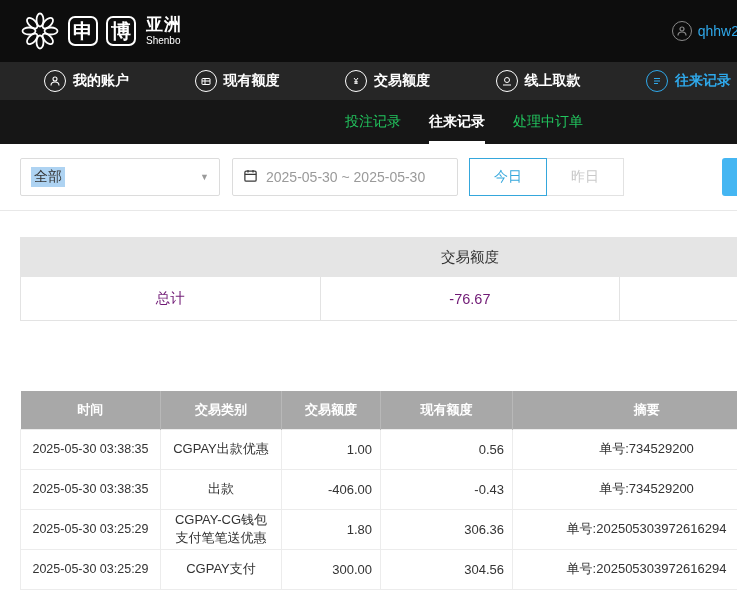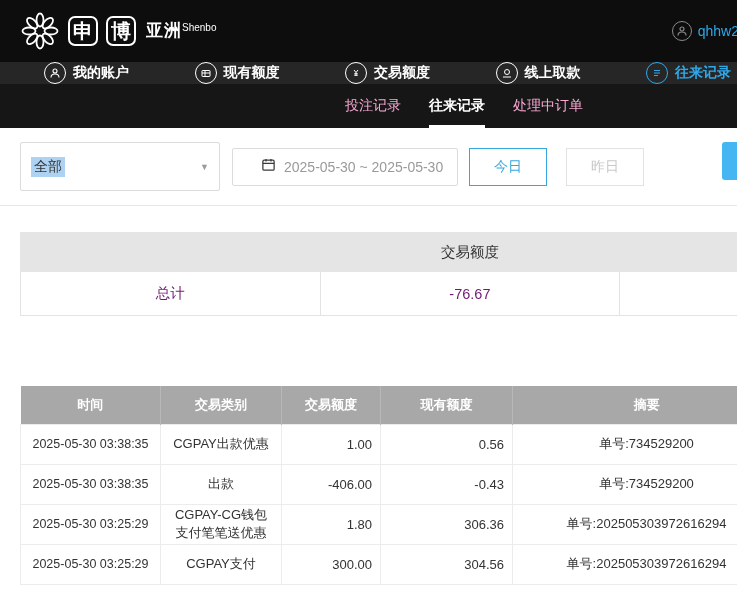--- a/index.html
+++ b/index.html
@@ -5,46 +5,46 @@
   * { box-sizing: border-box; margin: 0; padding: 0; }
   html,body { background:#fff; }
   body { font-family: "Liberation Sans", "DejaVu Sans", sans-serif; }
   .page { width:737px; height:592px; overflow:hidden; position:relative; background:#fff; }
 
   
   .topbar { height:62px; background:#0d0d0d; display:flex; align-items:center; justify-content:space-between; padding:0 2px 0 20px; }
   .brand { display:flex; align-items:center; gap:8px; }
   .flower { display:flex; align-items:center; }
   .char-box { border:2px solid #fff; border-radius:7px; color:#fff; font-size:20px; font-weight:bold; width:30px; height:30px; display:flex; align-items:center; justify-content:center; }
-  .brand-text { display:flex; flex-direction:row; line-height:1.1; margin-left:2px; }
+  .brand-text { display:flex; flex-direction:column; line-height:1.1; margin-left:2px; }
   .brand-cn { color:#fff; font-size:17px; font-weight:bold; letter-spacing:1px; }
   .brand-en { color:#fff; font-size:10px; }
   .user { display:flex; align-items:center; gap:6px; color:#2fa8ea; font-size:14px; margin-right:-4px; cursor:pointer; }
   .user .avatar { width:20px; height:20px; border:1.5px solid #8a8a8a; border-radius:50%; color:#8a8a8a; display:flex; align-items:center; justify-content:center; }
 
   
-  .mainnav { height:22px; background:#262626; display:flex; align-items:center; justify-content:space-between; padding:0 6px 0 44px; }
+  .mainnav { height:38px; background:#262626; display:flex; align-items:center; justify-content:space-between; padding:0 6px 0 44px; }
   .nav-item { display:flex; align-items:center; gap:7px; color:#fff; font-size:14px; font-weight:bold; cursor:pointer; white-space:nowrap; }
   .nav-item.active { color:#2fa8ea; }
   .nav-icon { width:22px; height:22px; border:1.5px solid currentColor; border-radius:50%; display:flex; align-items:center; justify-content:center; flex:0 0 auto; }
 
   
   .subnav { height:44px; background:#161616; display:flex; align-items:stretch; gap:28px; padding-left:345px; }
-  .subtab { display:flex; align-items:center; color:#f9a8d4; font-size:14px; cursor:pointer; position:relative; white-space:nowrap; }
+  .subtab { display:flex; align-items:center; color:#22c55e; font-size:14px; cursor:pointer; position:relative; white-space:nowrap; }
   .subtab.active { color:#fff; font-weight:bold; }
   .subtab.active::after { content:""; position:absolute; left:0; right:0; bottom:0; height:3px; background:#fff; }
 
   
   .filters { display:flex; align-items:center; padding:14px 0 14px 20px; position:relative; background:#fff; }
-  .select-box { width:200px; height:49px; border:1px solid #dcdcdc; border-radius:2px; display:flex; align-items:center; justify-content:space-between; padding:0 10px; cursor:pointer; background:#fff; }
+  .select-box { width:200px; height:38px; border:1px solid #dcdcdc; border-radius:2px; display:flex; align-items:center; justify-content:space-between; padding:0 10px; cursor:pointer; background:#fff; }
   .select-value { background:#aed3f2; color:#333; font-size:14px; padding:1px 3px; }
   .caret { color:#9a9a9a; font-size:9px; }
-  .date-box { width:226px; height:38px; border:1px solid #dcdcdc; border-radius:2px; display:flex; align-items:center; gap:8px; padding:0 28px; margin-left:12px; cursor:pointer; background:#fff; }
+  .date-box { width:226px; height:38px; border:1px solid #dcdcdc; border-radius:2px; display:flex; align-items:center; gap:8px; padding:0 10px; margin-left:12px; cursor:pointer; background:#fff; }
   .date-text { color:#9a9a9a; font-size:14px; white-space:nowrap; }
-  .quick-group { display:flex; margin-left:12px;gap:20px; }
+  .quick-group { display:flex; margin-left:12px; }
   .qbtn { width:78px; height:38px; background:#fff; border:1px solid #e2e2e2; color:#c9c9c9; font-size:14px; display:flex; align-items:center; justify-content:center; cursor:pointer; margin-left:-1px; }
   .qbtn.active { border-color:#35a7dc; color:#35a7dc; position:relative; z-index:1; }
   .search-btn { position:absolute; left:722px; top:14px; width:40px; height:38px; background:#45b6f2; border-radius:3px; cursor:pointer; border:none; }
 
   .divider { border:none; border-top:1px solid #e8e8e8; margin:0; }
 
   
   .summary { margin:26px 0 0 20px; width:760px; }
   .sum-header { display:flex; height:40px; background:#e5e5e5; align-items:center; }
   .sum-header .c1 { width:300px; }

